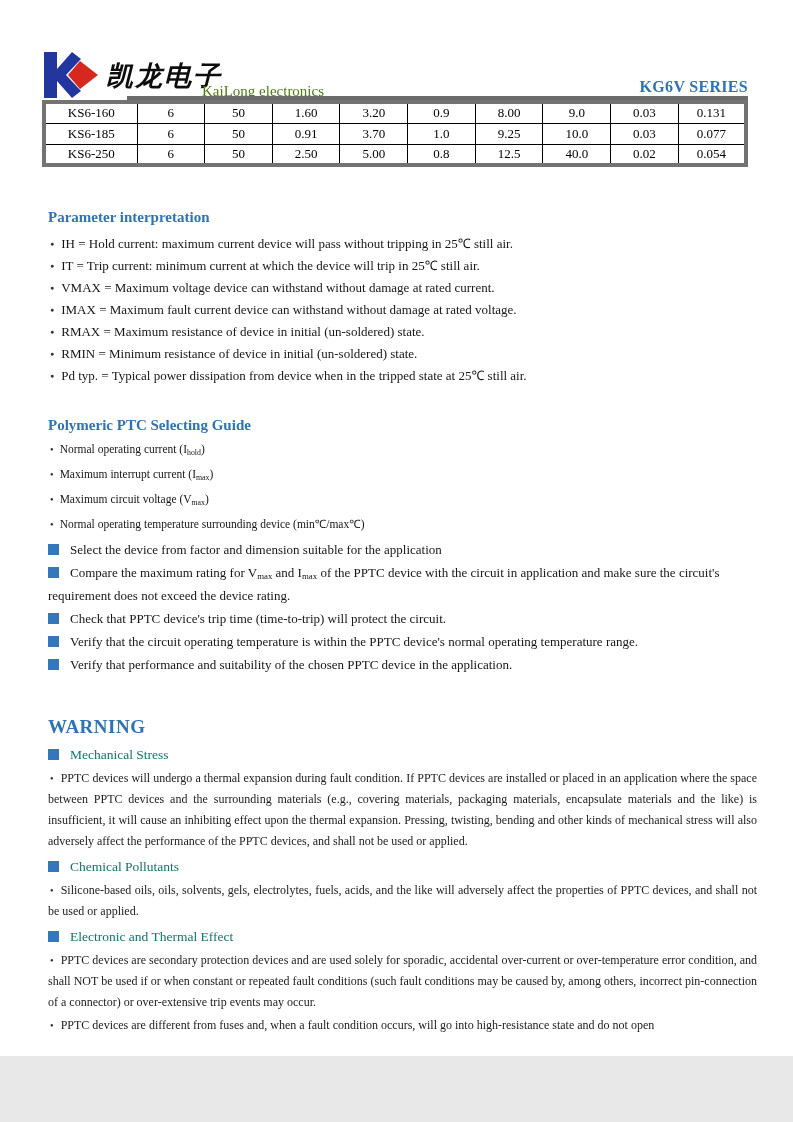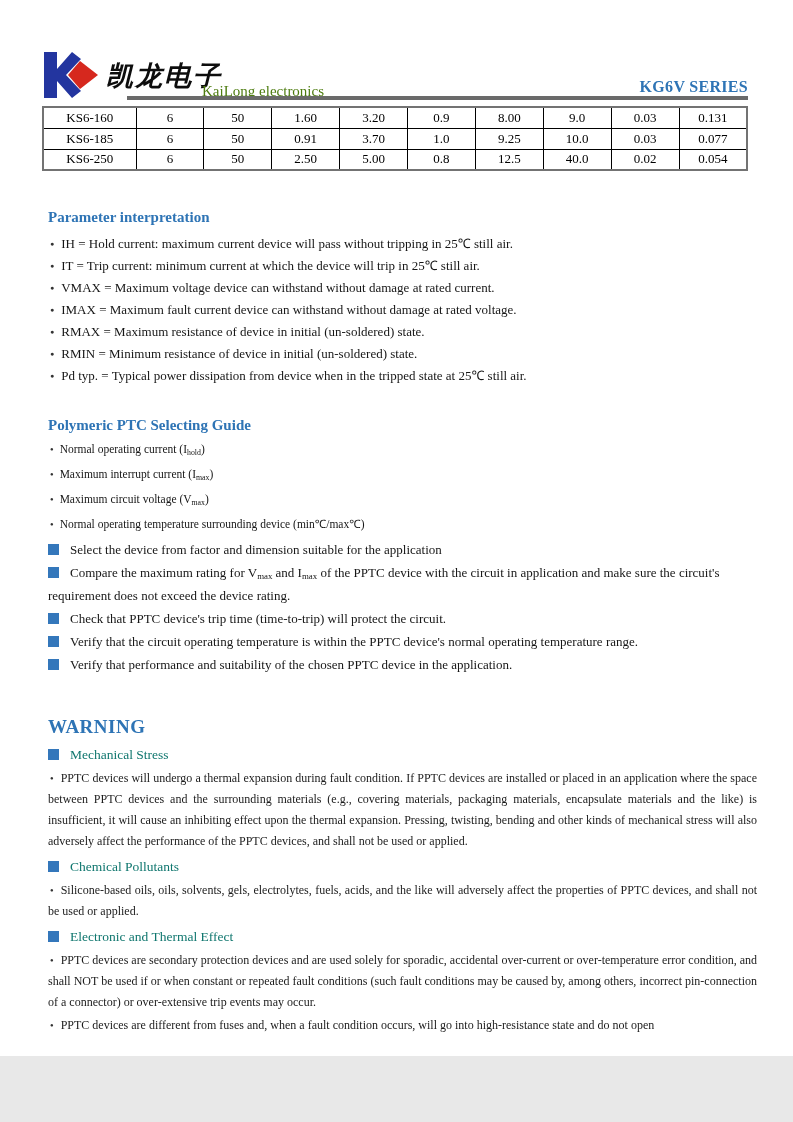--- a/index.html
+++ b/index.html
@@ -21,21 +21,21 @@
   .header-rule { position:absolute; left:127px; right:45px; top:96px; height:4px; background:#6a6a6a; }
   
   .spec-table {
     position:absolute; left:42px; top:100px; width:706px;
     border-collapse:collapse; table-layout:fixed; font-size:13px; color:#000;
   }
   .spec-table td {
     border:1.5px solid #000; height:21px; text-align:center; vertical-align:middle;
     padding:0 2px; overflow:hidden; white-space:nowrap;
   }
-  .spec-table { border:2px solid #737373;margin-top:6px; }
+  .spec-table { border:4px solid #737373; }
   .spec-table col.c-first { width:93px; }
   
   .sec-title { font-size:15px; font-weight:bold; color:#2e74b5; }
   .section-param   { position:absolute; top:209px; left:48px; right:36px; }
   .section-guide   { position:absolute; top:417px; left:48px; right:36px; }
   .section-warning { position:absolute; top:716px; left:48px; right:36px; }
   .p-list { margin-top:7px; }
   .p-bullet { font-size:13px; line-height:21px; color:#161616; white-space:nowrap; }
   .dot { display:inline-block; font-size:11px; color:#333; margin:0 7px 0 2px; vertical-align:1px; }
   .g-list { margin-top:6px; }

